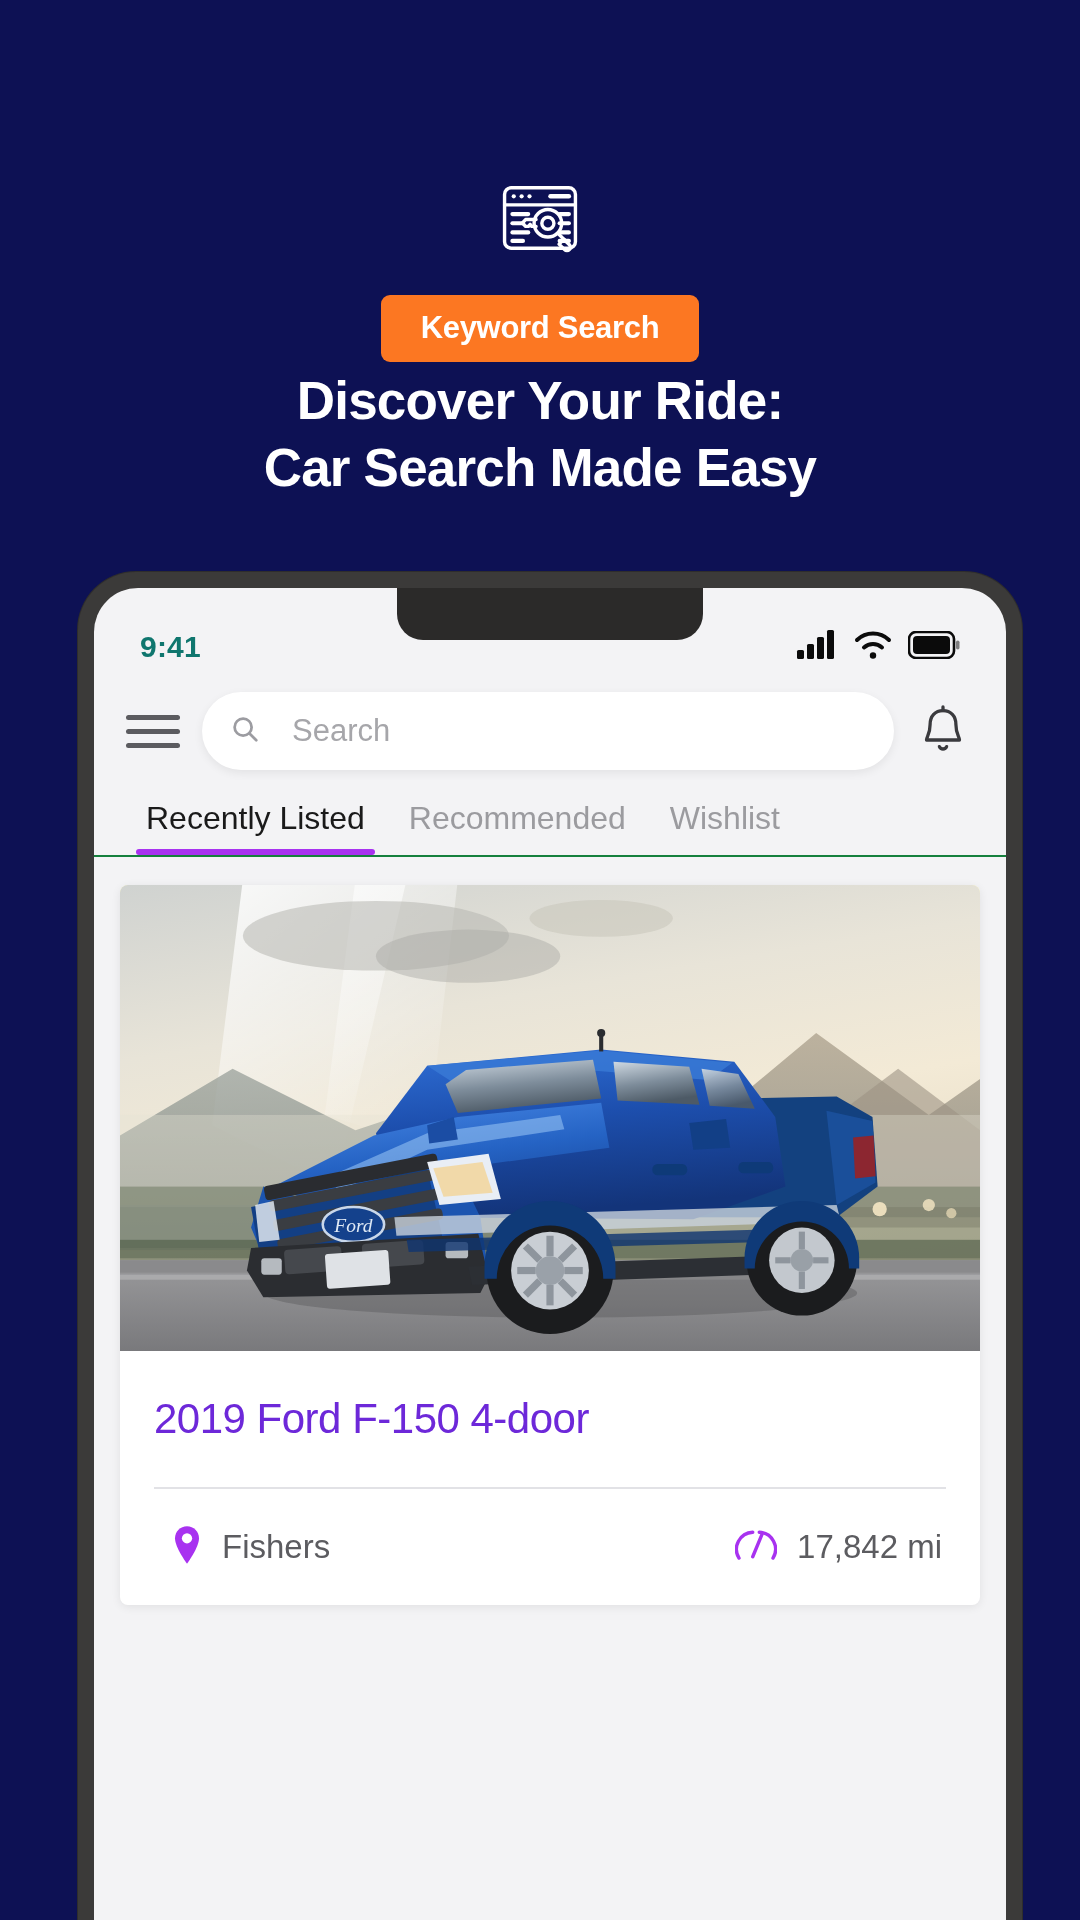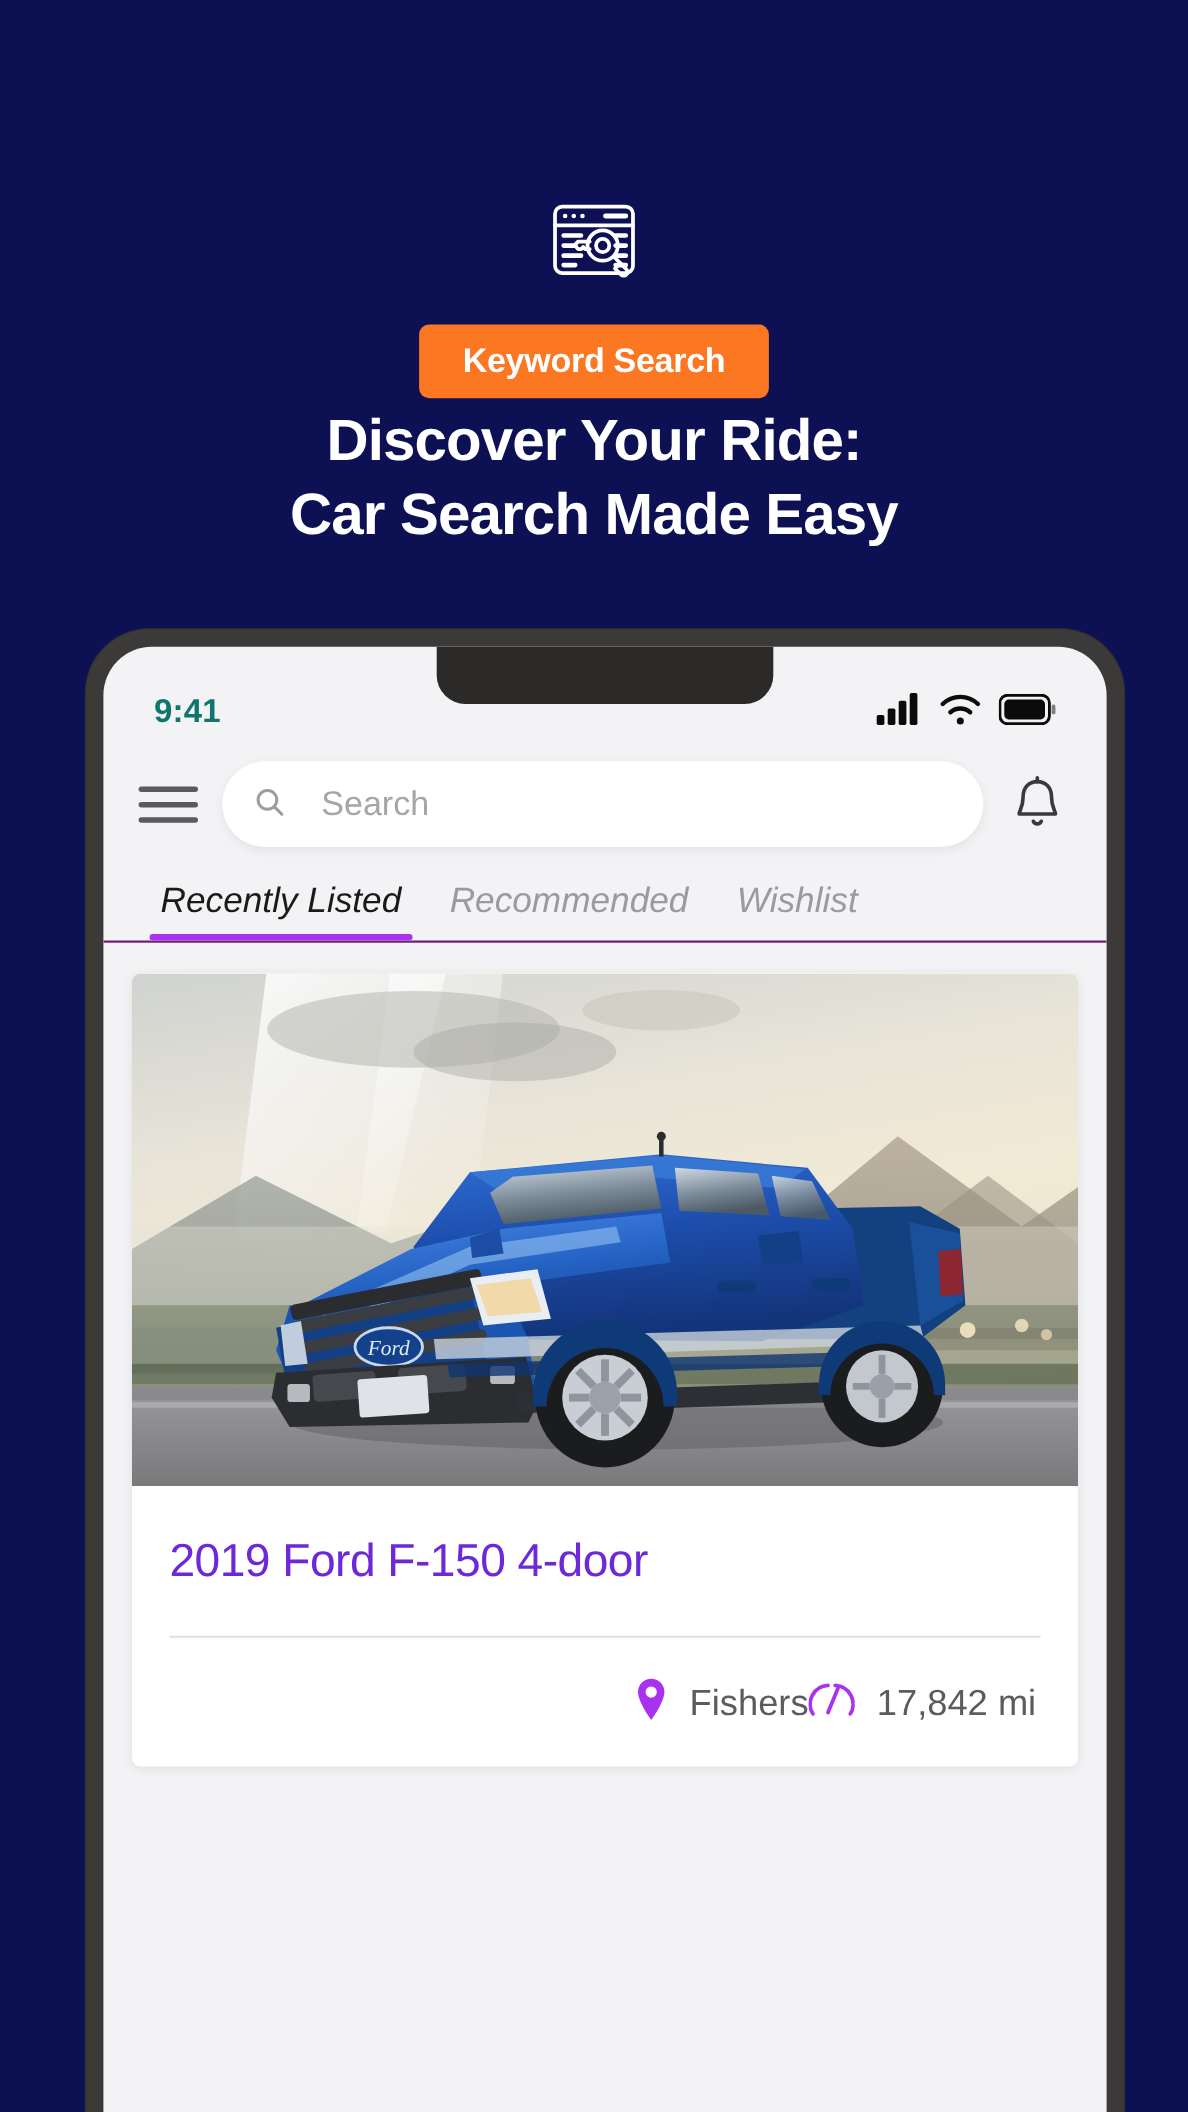--- a/index.html
+++ b/index.html
@@ -98,24 +98,23 @@
     gap:32px;
     box-shadow:0 3px 10px rgba(0,0,0,0.07);
   }
   .search-placeholder { color:#a6a6aa; font-size:31px; }
   .bell { flex:none; width:54px; display:flex; justify-content:center; }
 
   
   .tabs {
     display:flex; align-items:flex-end; gap:0;
     padding:16px 0 0 30px;
-    border-bottom:2px solid #701a75;
+    border-bottom:2px solid #15803d;
     overflow:hidden;
     white-space:nowrap;
-    font-style:italic;
   }
   .tab {
     font-size:32px; color:#9b9b9f;
     padding:0 22px 18px 22px;
     position:relative; flex:none;
   }
   .tab.active { color:#1a1a1a; font-weight:400; }
   .tab.active::after {
     content:""; position:absolute; left:12px; right:12px; bottom:0;
     height:6px; background:#a832f0; border-radius:3px;
@@ -137,22 +136,22 @@
   }
   .card-photo svg { position:absolute; inset:0; width:100%; height:100%; display:block; }
 
   .card-title {
     font-size:42px; color:#6d28d9;
     padding:44px 34px 44px 34px;
     letter-spacing:-0.5px;
   }
   .card-div { height:2px; background:#e2e2e6; margin:0 34px; }
   .card-meta {
-    display:flex; align-items:center; justify-content:flex-end;
-    padding:36px 38px 36px 34px;
+    display:flex; align-items:center; justify-content:space-between;
+    padding:36px 38px 36px 52px;
     border-radius:25px;
   }
   .meta-item { display:flex; align-items:center; gap:20px; }
   .meta-text { font-size:33px; color:#5c5c60; }
 </style>
 </head>
 <body>
 
 <div class="page">
 

